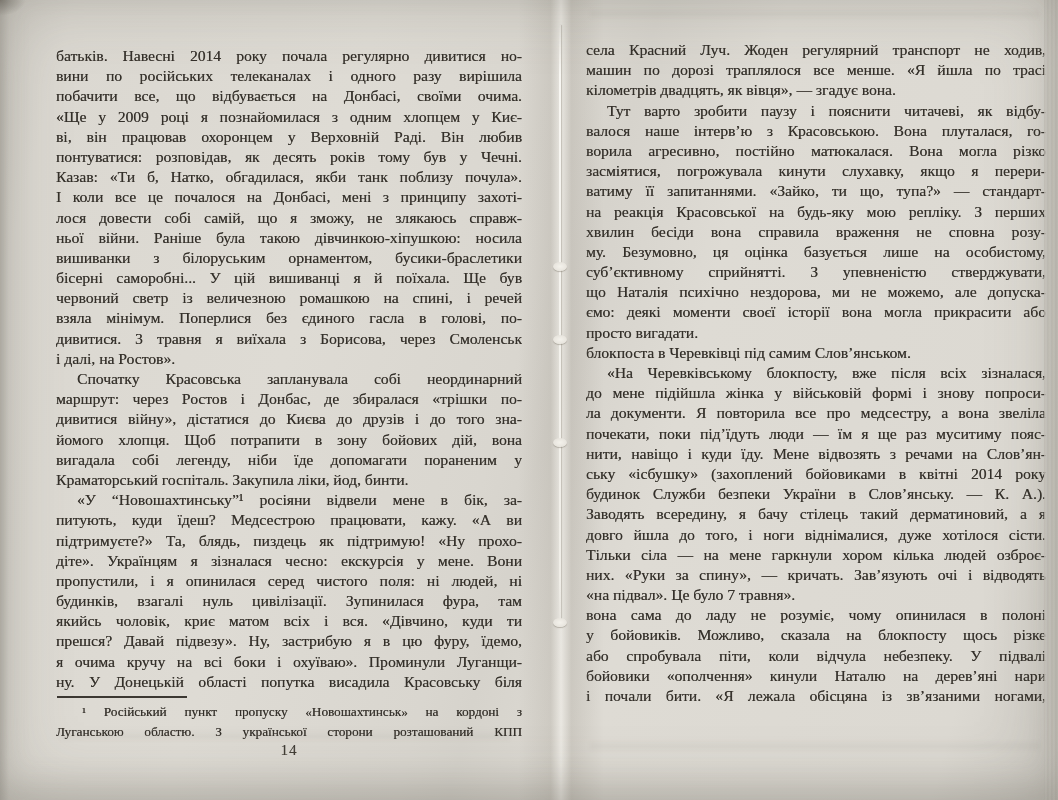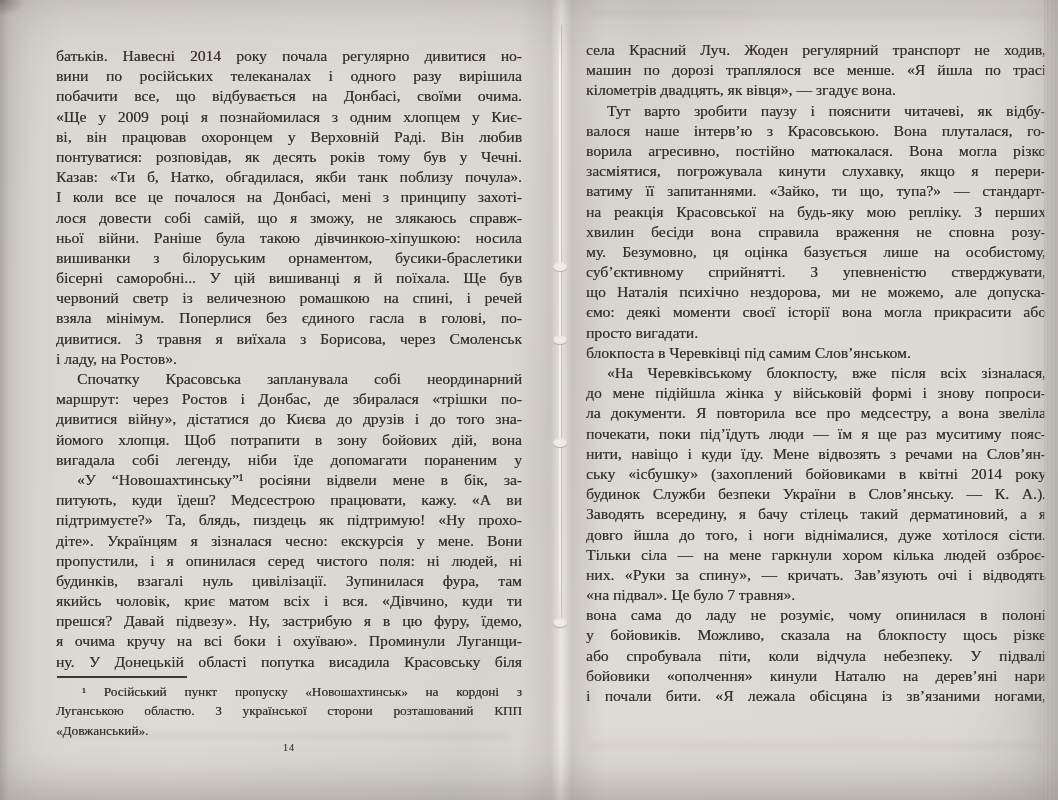--- a/index.html
+++ b/index.html
@@ -51,21 +51,21 @@
     background: #3c3832;
     margin: 0 0 4px 1px;
   }
   .footnote .line {
     height: 19.6px; line-height: 19.6px;
     font-size: 13.2px;
   }
   .footnote .line.indent { text-indent: 26px; }
   .page-number {
     text-align: center;
-    font-size: 10px;
+    font-size: 15px;
     letter-spacing: 1px;
     color: #413d36;
     text-shadow: 0.2px 0 0 rgba(60,55,48,0.6);
     font-family: Liberation Serif, serif;
   }
   
   .gutter {
     position: absolute; top: 0; left: 518px; width: 86px; height: 800px;
     background: linear-gradient(to right,
       rgba(120,113,101,0) 0%,
@@ -121,43 +121,43 @@
         <div class="line">понтуватися: розповідав, як десять років тому був у Чечні.</div>
         <div class="line">Казав: «Ти б, Натко, обгадилася, якби танк поблизу почула».</div>
         <div class="line">І коли все це почалося на Донбасі, мені з принципу захоті-</div>
         <div class="line">лося довести собі самій, що я зможу, не злякаюсь справж-</div>
         <div class="line">ньої війни. Раніше була такою дівчинкою-хіпушкою: носила</div>
         <div class="line">вишиванки з білоруським орнаментом, бусики-браслетики</div>
         <div class="line">бісерні саморобні... У цій вишиванці я й поїхала. Ще був</div>
         <div class="line">червоний светр із величезною ромашкою на спині, і речей</div>
         <div class="line">взяла мінімум. Поперлися без єдиного гасла в голові, по-</div>
         <div class="line">дивитися. 3 травня я виїхала з Борисова, через Смоленськ</div>
-        <div class="line para-end">і ладу, на Ростов».</div>
+        <div class="line para-end">і далі, на Ростов».</div>
         <div class="line indent">Спочатку Красовська запланувала собі неординарний</div>
         <div class="line">маршрут: через Ростов і Донбас, де збиралася «трішки по-</div>
         <div class="line">дивитися війну», дістатися до Києва до друзів і до того зна-</div>
         <div class="line">йомого хлопця. Щоб потрапити в зону бойових дій, вона</div>
         <div class="line">вигадала собі легенду, ніби їде допомагати пораненим у</div>
+        <div class="line para-end">Краматорський госпіталь. Закупила ліки, йод, бинти.</div>
         <div class="line indent">«У “Новошахтинську”¹ росіяни відвели мене в бік, за-</div>
         <div class="line">питують, куди їдеш? Медсестрою працювати, кажу. «А ви</div>
         <div class="line">підтримуєте?» Та, блядь, пиздець як підтримую! «Ну прохо-</div>
         <div class="line">діте». Українцям я зізналася чесно: екскурсія у мене. Вони</div>
         <div class="line">пропустили, і я опинилася серед чистого поля: ні людей, ні</div>
         <div class="line">будинків, взагалі нуль цивілізації. Зупинилася фура, там</div>
         <div class="line">якийсь чоловік, криє матом всіх і вся. «Дівчино, куди ти</div>
         <div class="line">прешся? Давай підвезу». Ну, застрибую я в цю фуру, їдемо,</div>
         <div class="line">я очима кручу на всі боки і охуїваю». Проминули Луганщи-</div>
         <div class="line">ну. У Донецькій області попутка висадила Красовську біля</div>
       </div>
     <div class="footnote">
       <div class="footnote-rule"></div>
       <div>
           <div class="line indent">¹ Російський пункт пропуску «Новошахтинськ» на кордоні з</div>
           <div class="line">Луганською областю. З української сторони розташований КПП</div>
-          <div class="line para-end">«Довжанський».</div>
         </div>
     </div>
     <div class="page-number" style="margin-top:1px;">14</div>
   </div>
 
   <div class="page" style="left:586px; top:40px; width:460px;">
     <div class="page-body">
         <div class="line">села Красний Луч. Жоден регулярний транспорт не ходив,</div>
         <div class="line">машин по дорозі траплялося все менше. «Я йшла по трасі</div>
         <div class="line para-end">кілометрів двадцять, як вівця», — згадує вона.</div>

